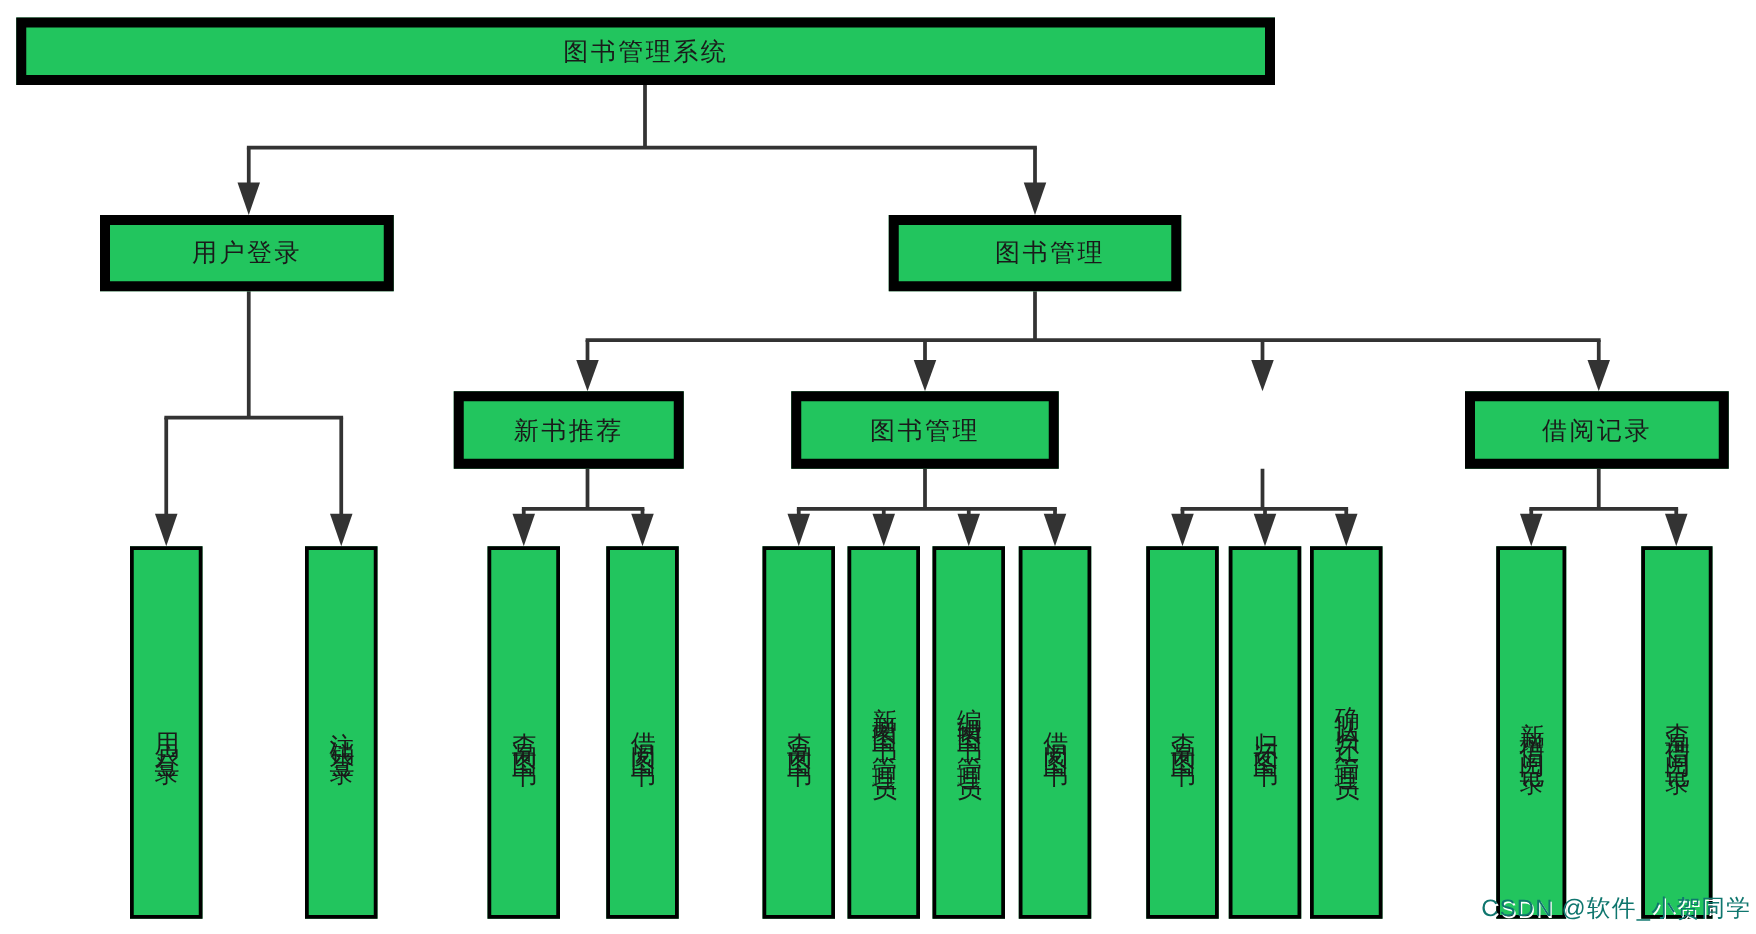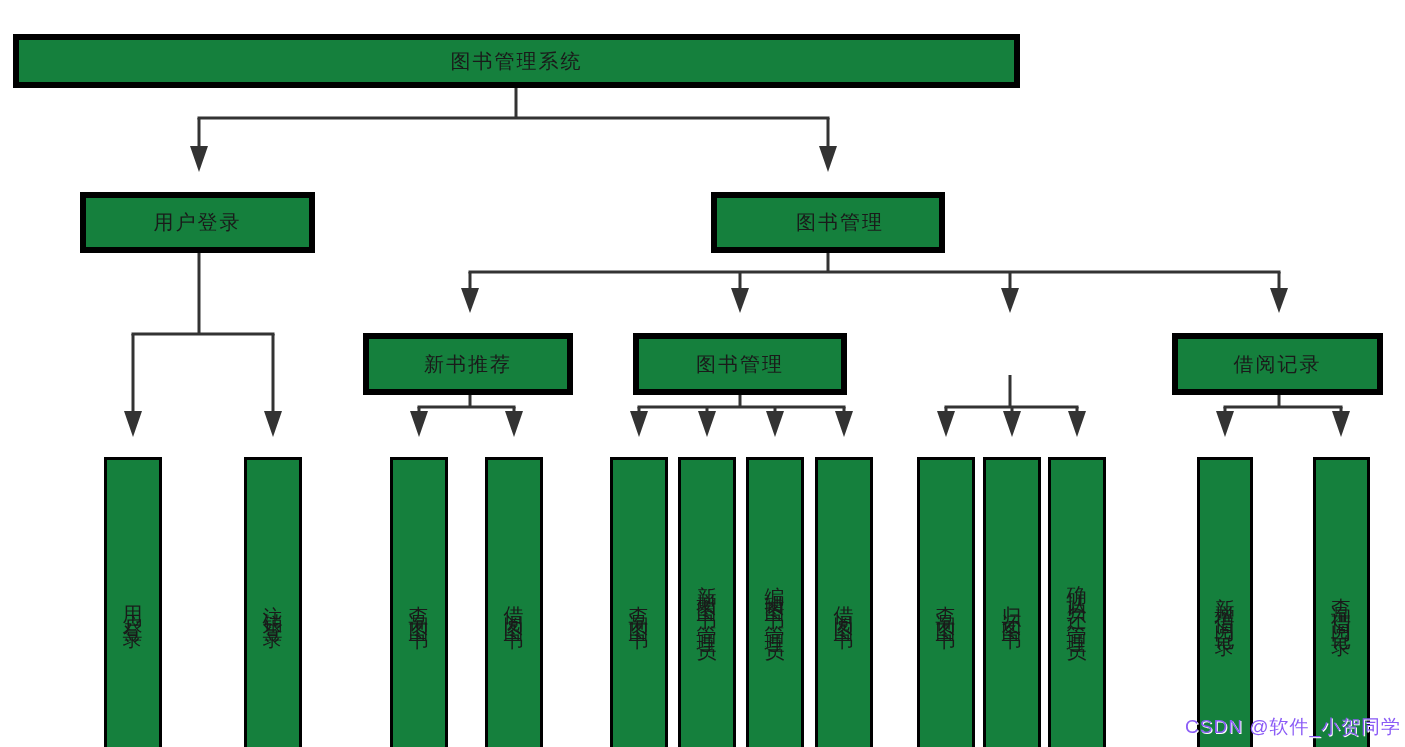--- a/index.html
+++ b/index.html
@@ -19,38 +19,37 @@
     position: absolute;
     left: 0;
     top: 0;
     width: 1405px;
     height: 747px;
     pointer-events: none;
   }
   .box {
     position: absolute;
     box-sizing: border-box;
-    background: #15803d;
-    border: 6px solid #000000;
+    background: #22c55e;
+    border: 8px solid #000000;
     display: flex;
     align-items: center;
     justify-content: center;
     color: #1a1a1a;
-    margin-top: 20px;
   }
   .h-label {
     font-size: 20px;
     letter-spacing: 2px;
     white-space: nowrap;
   }
   .root-box    { left: 13px;   top: 14px;  width: 1007px; height: 54px; }
   .l2-a        { left: 80px;   top: 172px; width: 235px;  height: 61px; }
   .l2-b        { left: 711px;  top: 172px; width: 234px;  height: 61px; padding-left: 24px; }
   .l3          { top: 313px; height: 62px; }
-  .l3-a { left: 363px;  width: 210px; }
+  .l3-a { left: 363px;  width: 184px; }
   .l3-b { left: 633px;  width: 214px; }
   .l3-c { left: 903px;  width: 214px; }
   .l3-d { left: 1172px; width: 211px; }
   .leaf {
     top: 437px;
     width: 58px;
     height: 298px;
     border-width: 3px;
   }
   .leaf .v-label {
@@ -72,21 +71,21 @@
   .leaf-9  { left: 983px; }
   .leaf-10 { left: 1048px; }
   .leaf-11 { left: 1197px; width: 56px; }
   .leaf-12 { left: 1313px; width: 57px; }
   .watermark {
     position: absolute;
     right: 4px;
     top: 714px;
     font-size: 19px;
     letter-spacing: 1px;
-    color: #8b5cf6;
+    color: #0f766e;
     text-shadow: 1px 1px 0 #ffffff;
     white-space: nowrap;
     z-index: 5;
   }
 </style>
 </head>
 <body>
 
 <div class="canvas">
 

